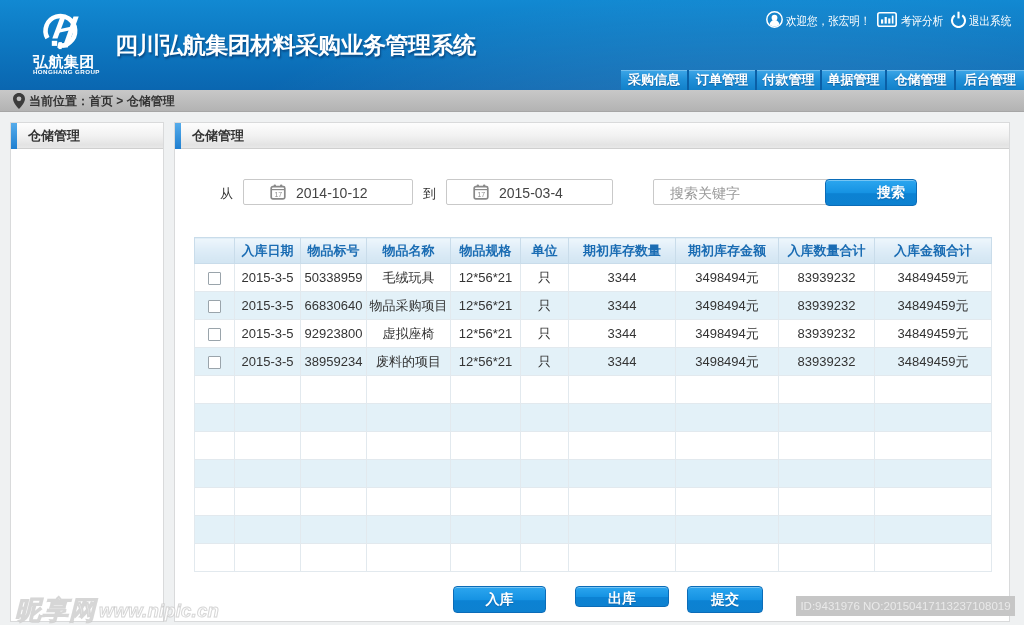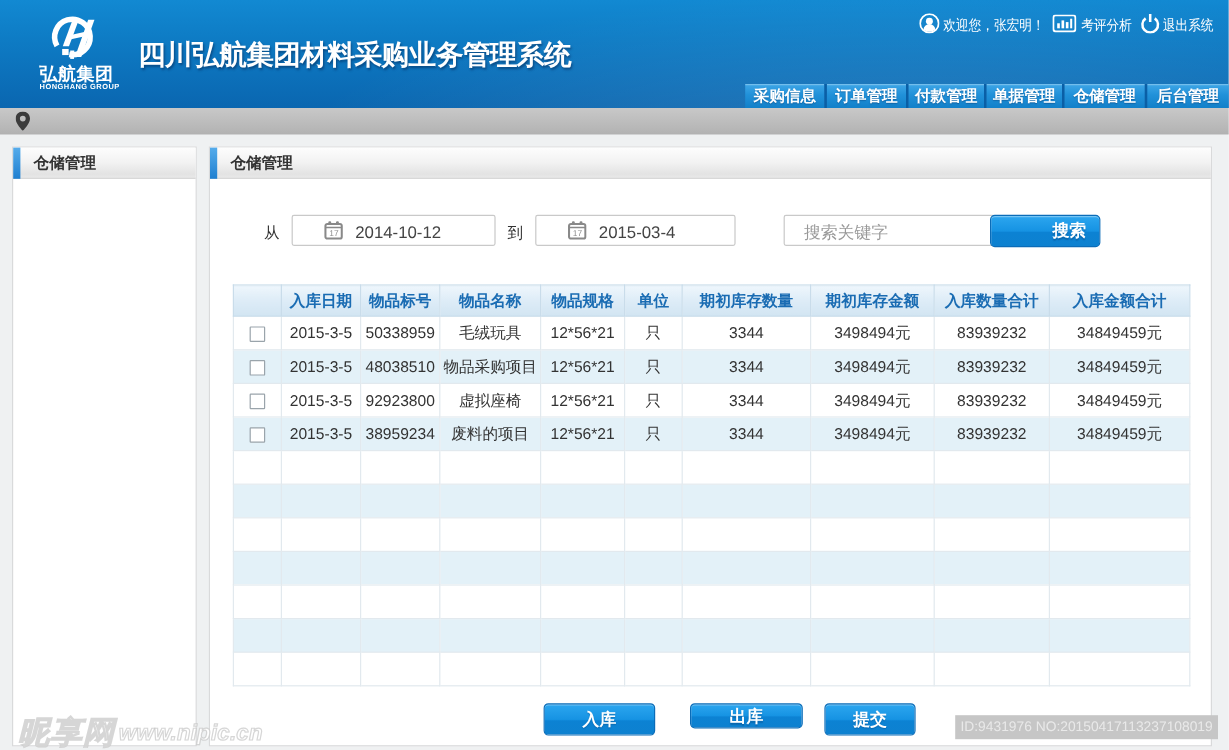--- a/index.html
+++ b/index.html
@@ -110,20 +110,21 @@
     <div class="tab" style="width:65px;">付款管理</div>
     <div class="tab" style="width:65px;">单据管理</div>
     <div class="tab" style="width:69px;">仓储管理</div>
     <div class="tab" style="width:70px;">后台管理</div>
   </div>
 </div>
 <div class="crumb">
   <svg class="pin" width="12" height="16" viewBox="0 0 12 16">
       <path d="M6 0 C2.6 0 0 2.6 0 5.9 C0 10 6 16 6 16 C6 16 12 10 12 5.9 C12 2.6 9.4 0 6 0 Z M6 8.2 A2.4 2.4 0 1 1 6 3.4 A2.4 2.4 0 0 1 6 8.2 Z" fill="#3c3c3c"></path>
     </svg>
+  <span class="crumbtx">当前位置：首页 &gt; 仓储管理</span>
 </div>
 <div id="side" class="panel">
   <div class="phead"><div class="acc"></div><span class="ptx">仓储管理</span></div>
 </div>
 <div id="main" class="panel">
   <div class="phead"><div class="acc"></div><span class="ptx">仓储管理</span></div>
   <div class="filter">
     <span class="flabel" style="left:45px;">从</span>
     <div class="finput" style="left:68px;width:170px;">
       <svg class="cal" style="left:26px;top:4px;" width="16" height="16" viewBox="0 0 16 16">
@@ -185,21 +186,21 @@
           <td>12*56*21</td>
           <td>只</td>
           <td>3344</td>
           <td>3498494元</td>
           <td>83939232</td>
           <td>34849459元</td>
         </tr>
     <tr class="alt">
           <td><span class="cb"></span></td>
           <td>2015-3-5</td>
-          <td>48038510</td>
+          <td>66830640</td>
           <td>物品采购项目</td>
           <td>12*56*21</td>
           <td>只</td>
           <td>3344</td>
           <td>3498494元</td>
           <td>83939232</td>
           <td>34849459元</td>
         </tr>
     <tr>
           <td><span class="cb"></span></td>

